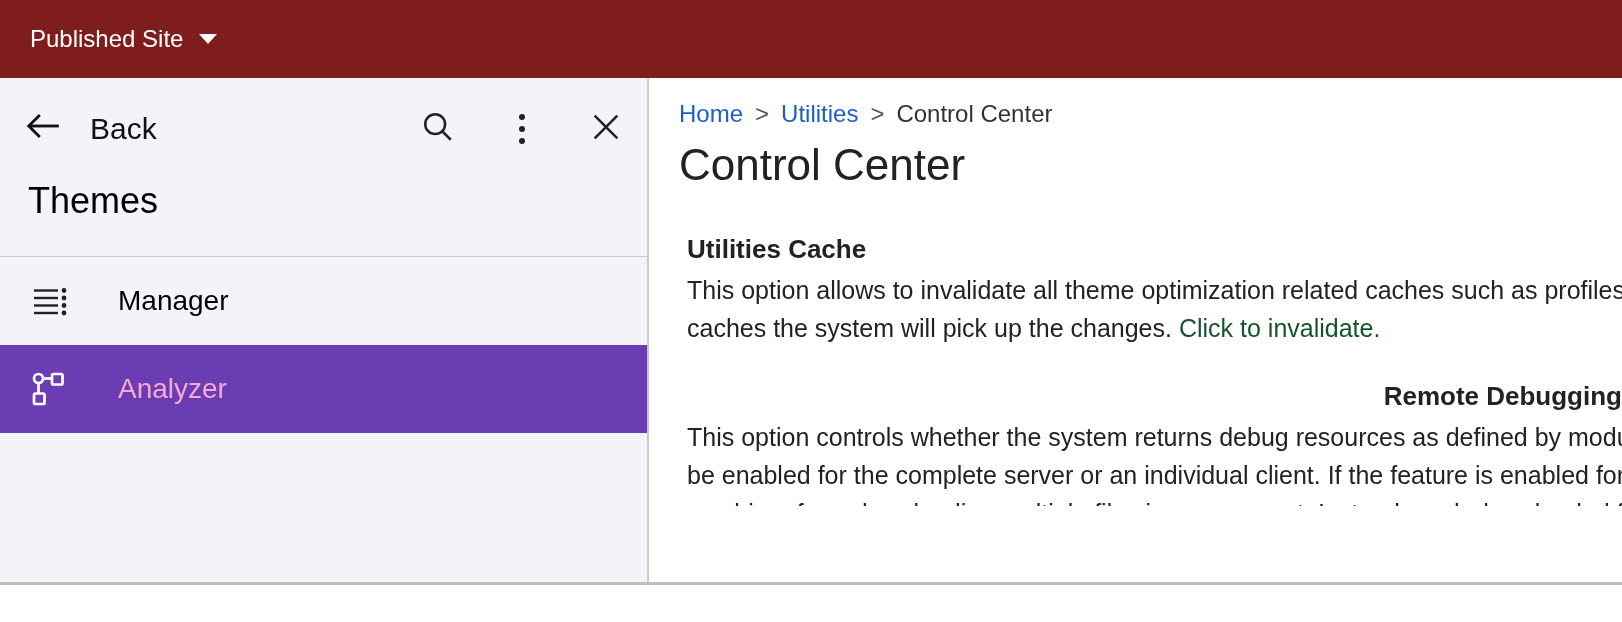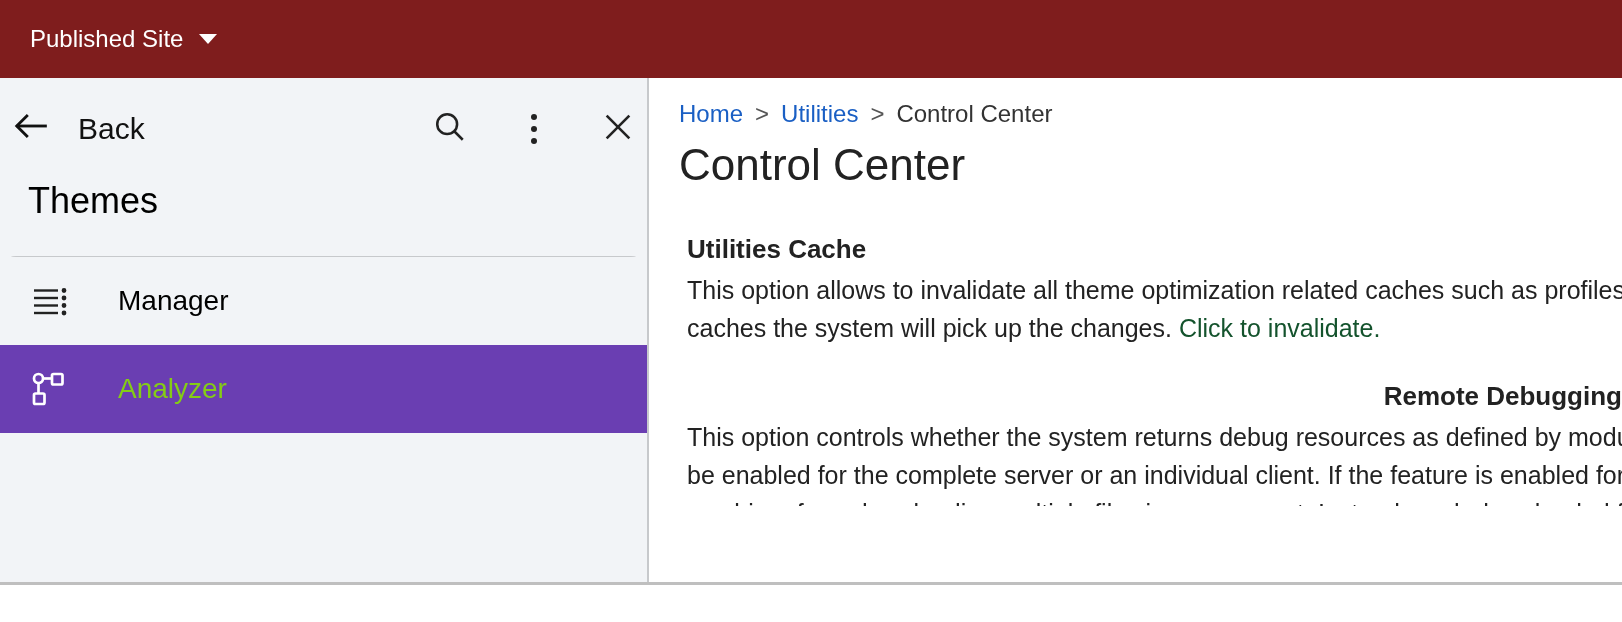--- a/index.html
+++ b/index.html
@@ -39,21 +39,21 @@
     .sidebar {
       width: 649px;
       background: #f2f4f7;
       border-right: 2px solid #c7c9cc;
       display: flex;
       flex-direction: column;
     }
     .side-top {
       display: flex;
       align-items: center;
-      padding: 0 12px;
+      padding: 0 24px;
       height: 102px;
     }
     .back-btn {
       display: flex;
       align-items: center;
       gap: 28px;
       cursor: pointer;
       color: #111;
       font-size: 30px;
     }
@@ -69,33 +69,32 @@
     .kebab { display:flex; flex-direction:column; gap:6px; align-items:center; width:34px;}
     .kebab .dot{ width:6px; height:6px; border-radius:50%; background:#222;}
     .side-title {
       font-size: 36px;
       font-weight: 400;
       color: #000;
       padding: 0px 28px 34px 28px;
     }
     .menu {
       border-top: 1px solid #c7c9cc;
-      border-radius: 16px;
     }
     .menu-item {
       display: flex;
       align-items: center;
       height: 88px;
       padding-left: 28px;
       gap: 48px;
       font-size: 28px;
       cursor: pointer;
     }
     .menu-item.inactive { color: #000; background:#f2f4f7; }
-    .menu-item.active { background:#6a3eb2; color:#84cc16; }
+    .menu-item.active { background:#6a3eb2; color:#f9a8d4; }
     .mi-icon { width:42px; display:flex; justify-content:center; }
     .mi-icon svg { width:36px; height:36px; }
     .content {
       flex: 1;
       padding: 22px 0 0 30px;
       color: #222;
       overflow: hidden;
     }
     .breadcrumb {
       font-size: 24px;

